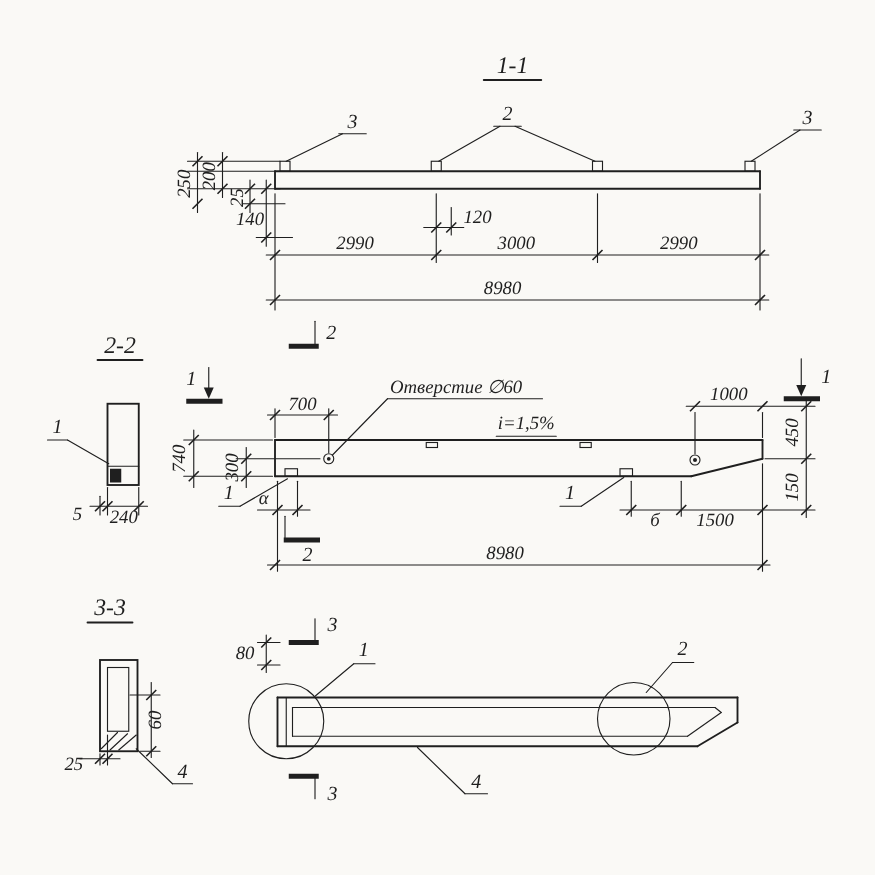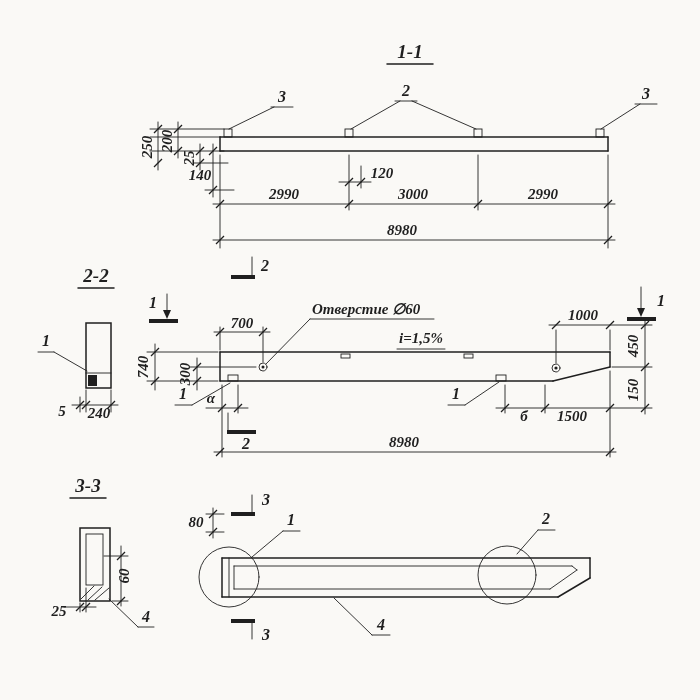--- a/index.html
+++ b/index.html
@@ -2,21 +2,21 @@
 <html><head>
 <meta charset="utf-8">
 <style>
   html,body{margin:0;padding:0;}
   body{
     width:700px;height:700px;
     background:#faf9f6;
     font-family:"Liberation Serif","DejaVu Serif",serif;
     overflow:hidden;
   }
-  .stage{position:relative;width:700px;height:640px;font-weight:bold;}
+  .stage{position:relative;width:700px;height:640px;}
   svg{position:absolute;left:0;top:0;}
   .ln{stroke:#1f1f1f;stroke-width:1.5;fill:none;stroke-linecap:round;}
   .thin{stroke:#1f1f1f;stroke-width:0.9;fill:none;stroke-linecap:round;}
   .thick{stroke:#1f1f1f;stroke-width:4;fill:none;stroke-linecap:butt;}
   .tick{stroke:#1f1f1f;stroke-width:1.3;}
   .fillink{fill:#1f1f1f;stroke:none;}
   text{fill:#1f1f1f;font-style:italic;font-family:"Liberation Serif","DejaVu Serif",serif;}
   .t-title{font-size:19px;text-anchor:middle;}
   .t-dim{font-size:15px;text-anchor:middle;}
   .t-call{font-size:16px;text-anchor:middle;}

